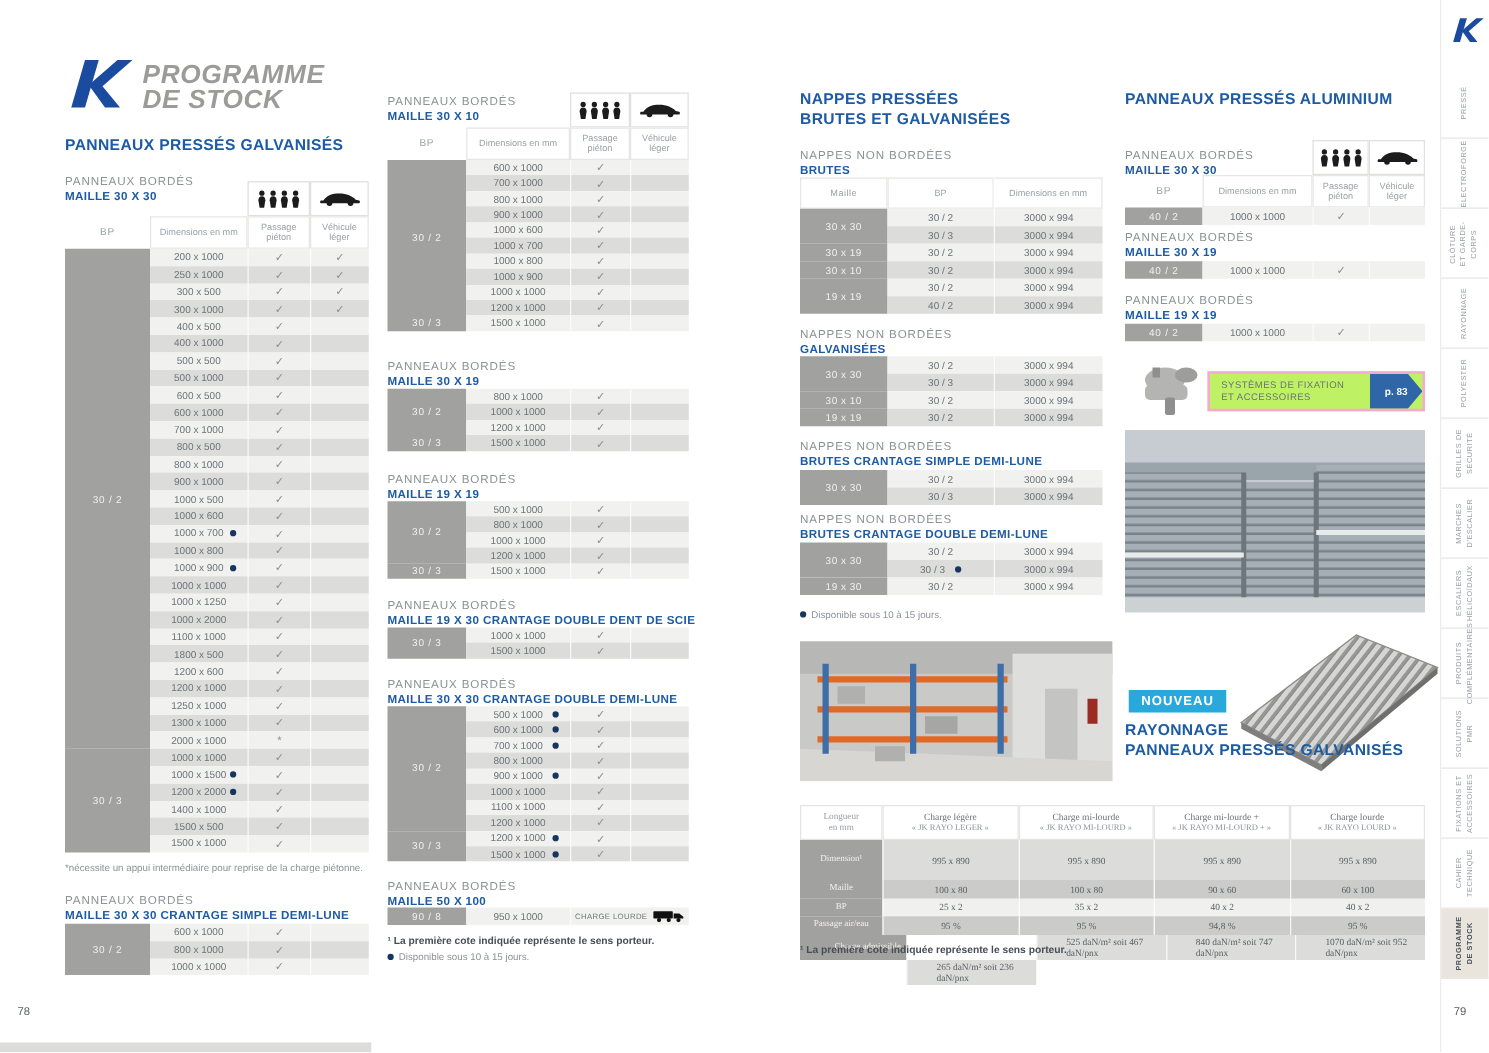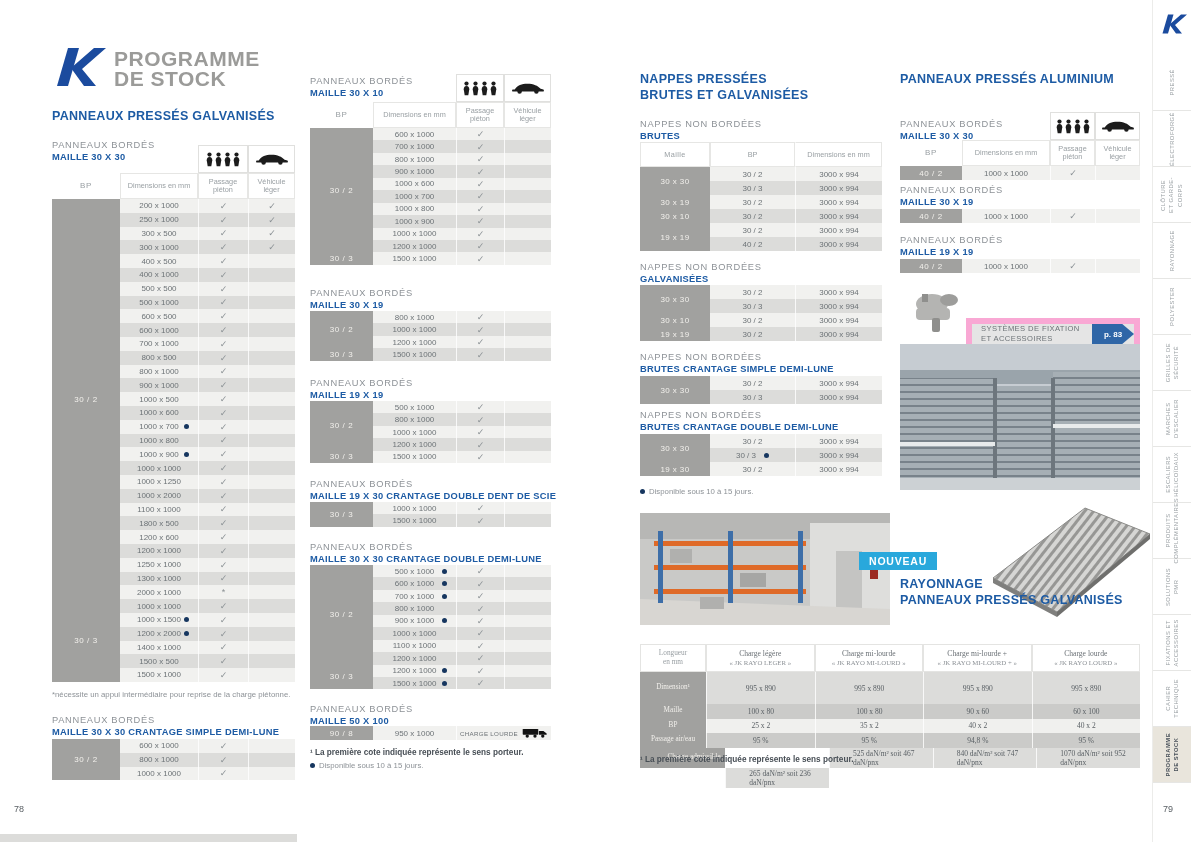--- a/index.html
+++ b/index.html
@@ -71,21 +71,21 @@
   .ry-s2{background:#cbcbc9;height:14.5px;}
   .ry-s3{background:#f0f0ee;height:14.5px;}
   .ry-last{height:20px !important;}
   .ry-row.ry-last .ry-cell,.ry-row.ry-last .ry-label{height:20px;padding-left:23px;}
   
   .fn{font-size:7.8px;color:#8d9297;line-height:1.35;}
   .fn-bold{font-size:8.2px;color:#474e55;font-weight:bold;}
   .fn .ndot{display:inline-block;width:5px;height:5px;border-radius:50%;background:#16365f;margin-right:4px;vertical-align:middle;}
   
   .nouveau{background:#29a8dc;color:#fff;font-weight:bold;font-size:10.5px;letter-spacing:.8px;padding:3px 10px;display:inline-block;}
-  .fixbox{display:flex;align-items:stretch;background:#e5e5e5;border:6px solid #f9a8d4;height:32px;box-sizing:border-box;margin-top:21px;}
+  .fixbox{display:flex;align-items:stretch;background:#bef264;border:2px solid #f9a8d4;height:32px;box-sizing:border-box;}
   .fixbox .txt{flex:1;display:flex;flex-direction:column;justify-content:center;padding-left:9px;
                font-size:7.6px;color:#6d7377;letter-spacing:.4px;line-height:1.3;}
   .fixbox .arrow{width:42px;background:#2f66a7;color:#fff;font-size:8px;font-weight:bold;
                  display:flex;align-items:center;justify-content:center;
                  clip-path:polygon(0 0,72% 0,100% 50%,72% 100%,0 100%);}
   
   .logo{display:flex;align-items:center;gap:8px;}
   .logo-txt{color:#9b9b99;font-weight:bold;font-size:21px;line-height:.95;letter-spacing:.5px;}
   
   .sb{position:absolute;left:1152px;top:0;width:39px;height:842px;border-left:1px solid #ececea;box-sizing:border-box;background:#fff;}
@@ -98,21 +98,21 @@
   .pagenum{font-size:9px;color:#5a6065;}
   .para{font-size:7.8px;color:#8d9297;line-height:1.4;}
   .para b{color:#474e55;}
   .bstrip{background:#dcdcda;}
 </style>
 </head>
 <body>
 
 <div id="page">
 
-  <div class="abs logo" style="left:54px;top:44px;">
+  <div class="abs logo" style="left:54px;top:44px;font-style:italic;">
     <span>
       <svg width="52" height="46" viewBox="0 0 52 46">
           <g fill="#1b4b9e">
         <polygon points="3,42 14,4 25,4 14,42"></polygon>
         <polygon points="17,24 40,4 52,4 28,25 42,42 30,42"></polygon>
       </g>
         </svg>
     </span>
     <span class="logo-txt">
       <span>PROGRAMME</span><br><span>DE STOCK</span>
@@ -1219,21 +1219,21 @@
           <rect width="3" height="7" fill="#97979"></rect>
           <rect width="3" height="7" fill="#979795"></rect>
         </pattern>
       </defs>
       <polygon points="8,78 100,8 165,34 72,112" fill="url(#grt)" stroke="#8a8a88" stroke-width="1"></polygon>
       <polygon points="8,78 72,112 72,117 8,83" fill="#7f7f7d"></polygon>
       <polygon points="72,112 165,34 165,39 72,117" fill="#6f6f6d"></polygon>
     </svg>
   </div>
 
-  <div class="abs" style="left:859px;top:551px;">
+  <div class="abs" style="left:903px;top:551px;">
     <span class="nouveau">NOUVEAU</span>
   </div>
   <div class="abs sec-h" style="left:900px;top:577px;">
     <span>RAYONNAGE</span><br><span>PANNEAUX PRESSÉS GALVANISÉS</span>
   </div>
 
   <div class="sb">
     <div class="abs" style="left:8px;top:12px;">
       <svg width="26" height="24" viewBox="0 0 52 46">
           <g fill="#1b4b9e">

